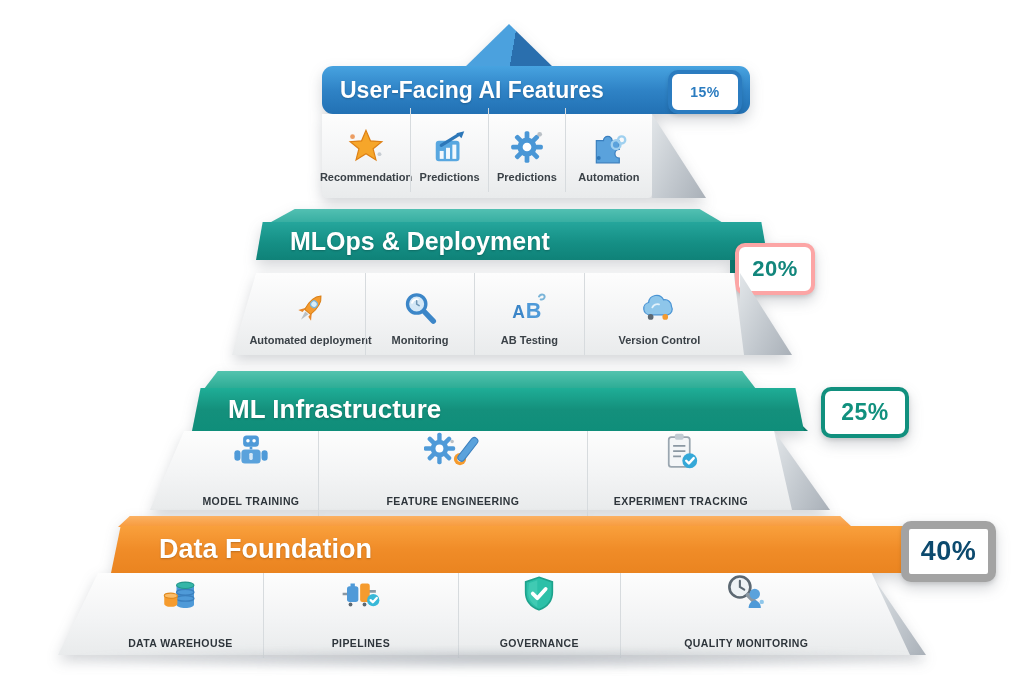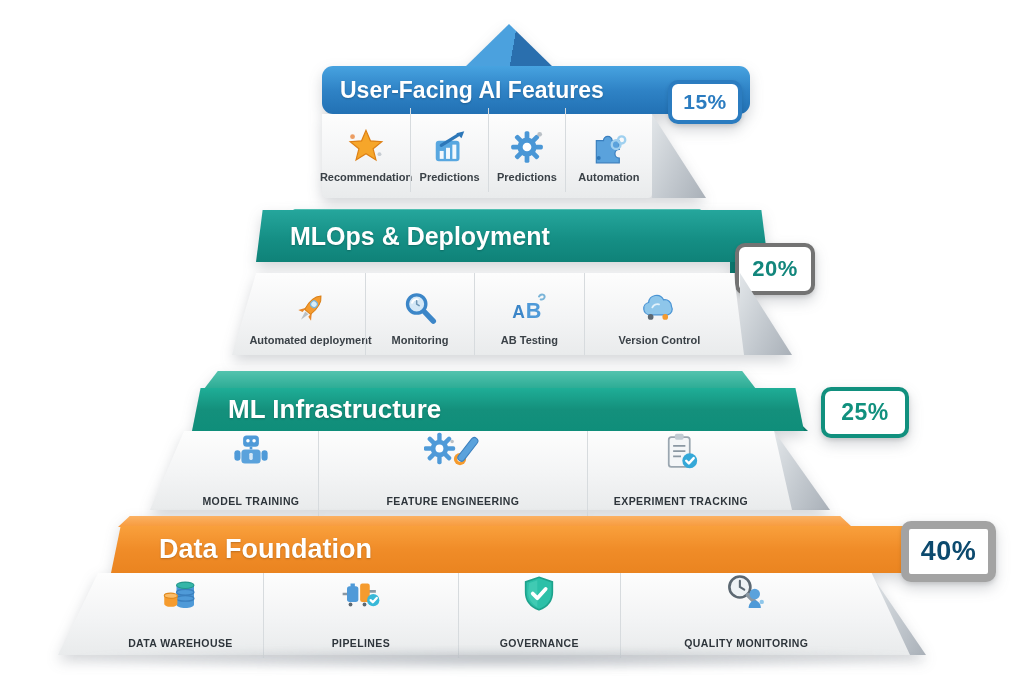--- a/index.html
+++ b/index.html
@@ -33,39 +33,39 @@
   
   .tip { left:462px; top:24px; width:94px; height:46px;
          clip-path:polygon(50% 0, 100% 100%, 0 100%);
          background:linear-gradient(100deg,#4ba1de 54%,#2a6fae 54%); }
 
   
   .l1-band { left:322px; top:66px; width:410px; height:48px; border-radius:11px;
              background:linear-gradient(180deg,#47a3e0 0%,#2f83c6 50%,#2271b4 100%);
              padding-left:18px; position:absolute; }
   .l1-title { font-size:23px; }
-  .l1-badge { position:absolute; right:8px; top:14px; width:66px; height:36px;
-              border:4px solid #2b7cc0; color:#2b7cc0; font-size:21px; }
+  .l1-badge { position:absolute; right:8px; top:4px; width:66px; height:36px;
+              border:4px solid #2b7cc0; color:#2b7cc0; font-size:14px; }
   .l1-side { left:652px; top:114px; width:54px; height:84px; }
   .l1-panel { left:322px; top:114px; width:330px; height:84px; border-radius:0 0 4px 4px; }
   .l1-grid { left:322px; top:108px; width:330px; height:84px;
              grid-template-columns:26.7% 23.6% 23.3% 26.4%; }
 
   
   .l2-bevel { left:262px; top:209px; width:468px; height:18px;
               clip-path:polygon(7% 0, 93.5% 0, 100% 100%, 0 100%);
               background:linear-gradient(180deg,#52c0b2,#2ea89c); }
   .l2-bandside { left:730px; top:227px; width:44px; height:46px; background:#0c756c; }
-  .l2-band { left:256px; top:210px; width:478px; height:52px;
+  .l2-band { left:256px; top:222px; width:478px; height:38px;
              clip-path:polygon(1.3% 0, 98.7% 0, 100% 100%, 0 100%);
              background:linear-gradient(180deg,#25a69c 0%,#158f85 55%,#0f8278 100%);
              padding-left:34px; position:absolute; }
   .l2-title { font-size:25px; }
   .l2-badge { left:735px; top:243px; width:72px; height:44px;
-              border:4px solid #737373; color:#12867c; font-size:22px; }
+              border:4px solid #fca5a5; color:#12867c; font-size:22px; }
   .l2-side { left:740px; top:273px; width:52px; height:82px; }
   .l2-panel { left:232px; top:273px; width:512px; height:82px;
               clip-path:polygon(4.7% 0, 98% 0, 100% 100%, 0 100%); }
   .l2-grid { left:256px; top:273px; width:478px; height:82px;
              grid-template-columns:22.8% 22.8% 23% 31.4%; }
 
   
   .l3-bevel { left:204px; top:371px; width:552px; height:18px;
               clip-path:polygon(2.5% 0, 97.5% 0, 100% 100%, 0 100%);
               background:linear-gradient(180deg,#53c3ae,#2bab94); }

